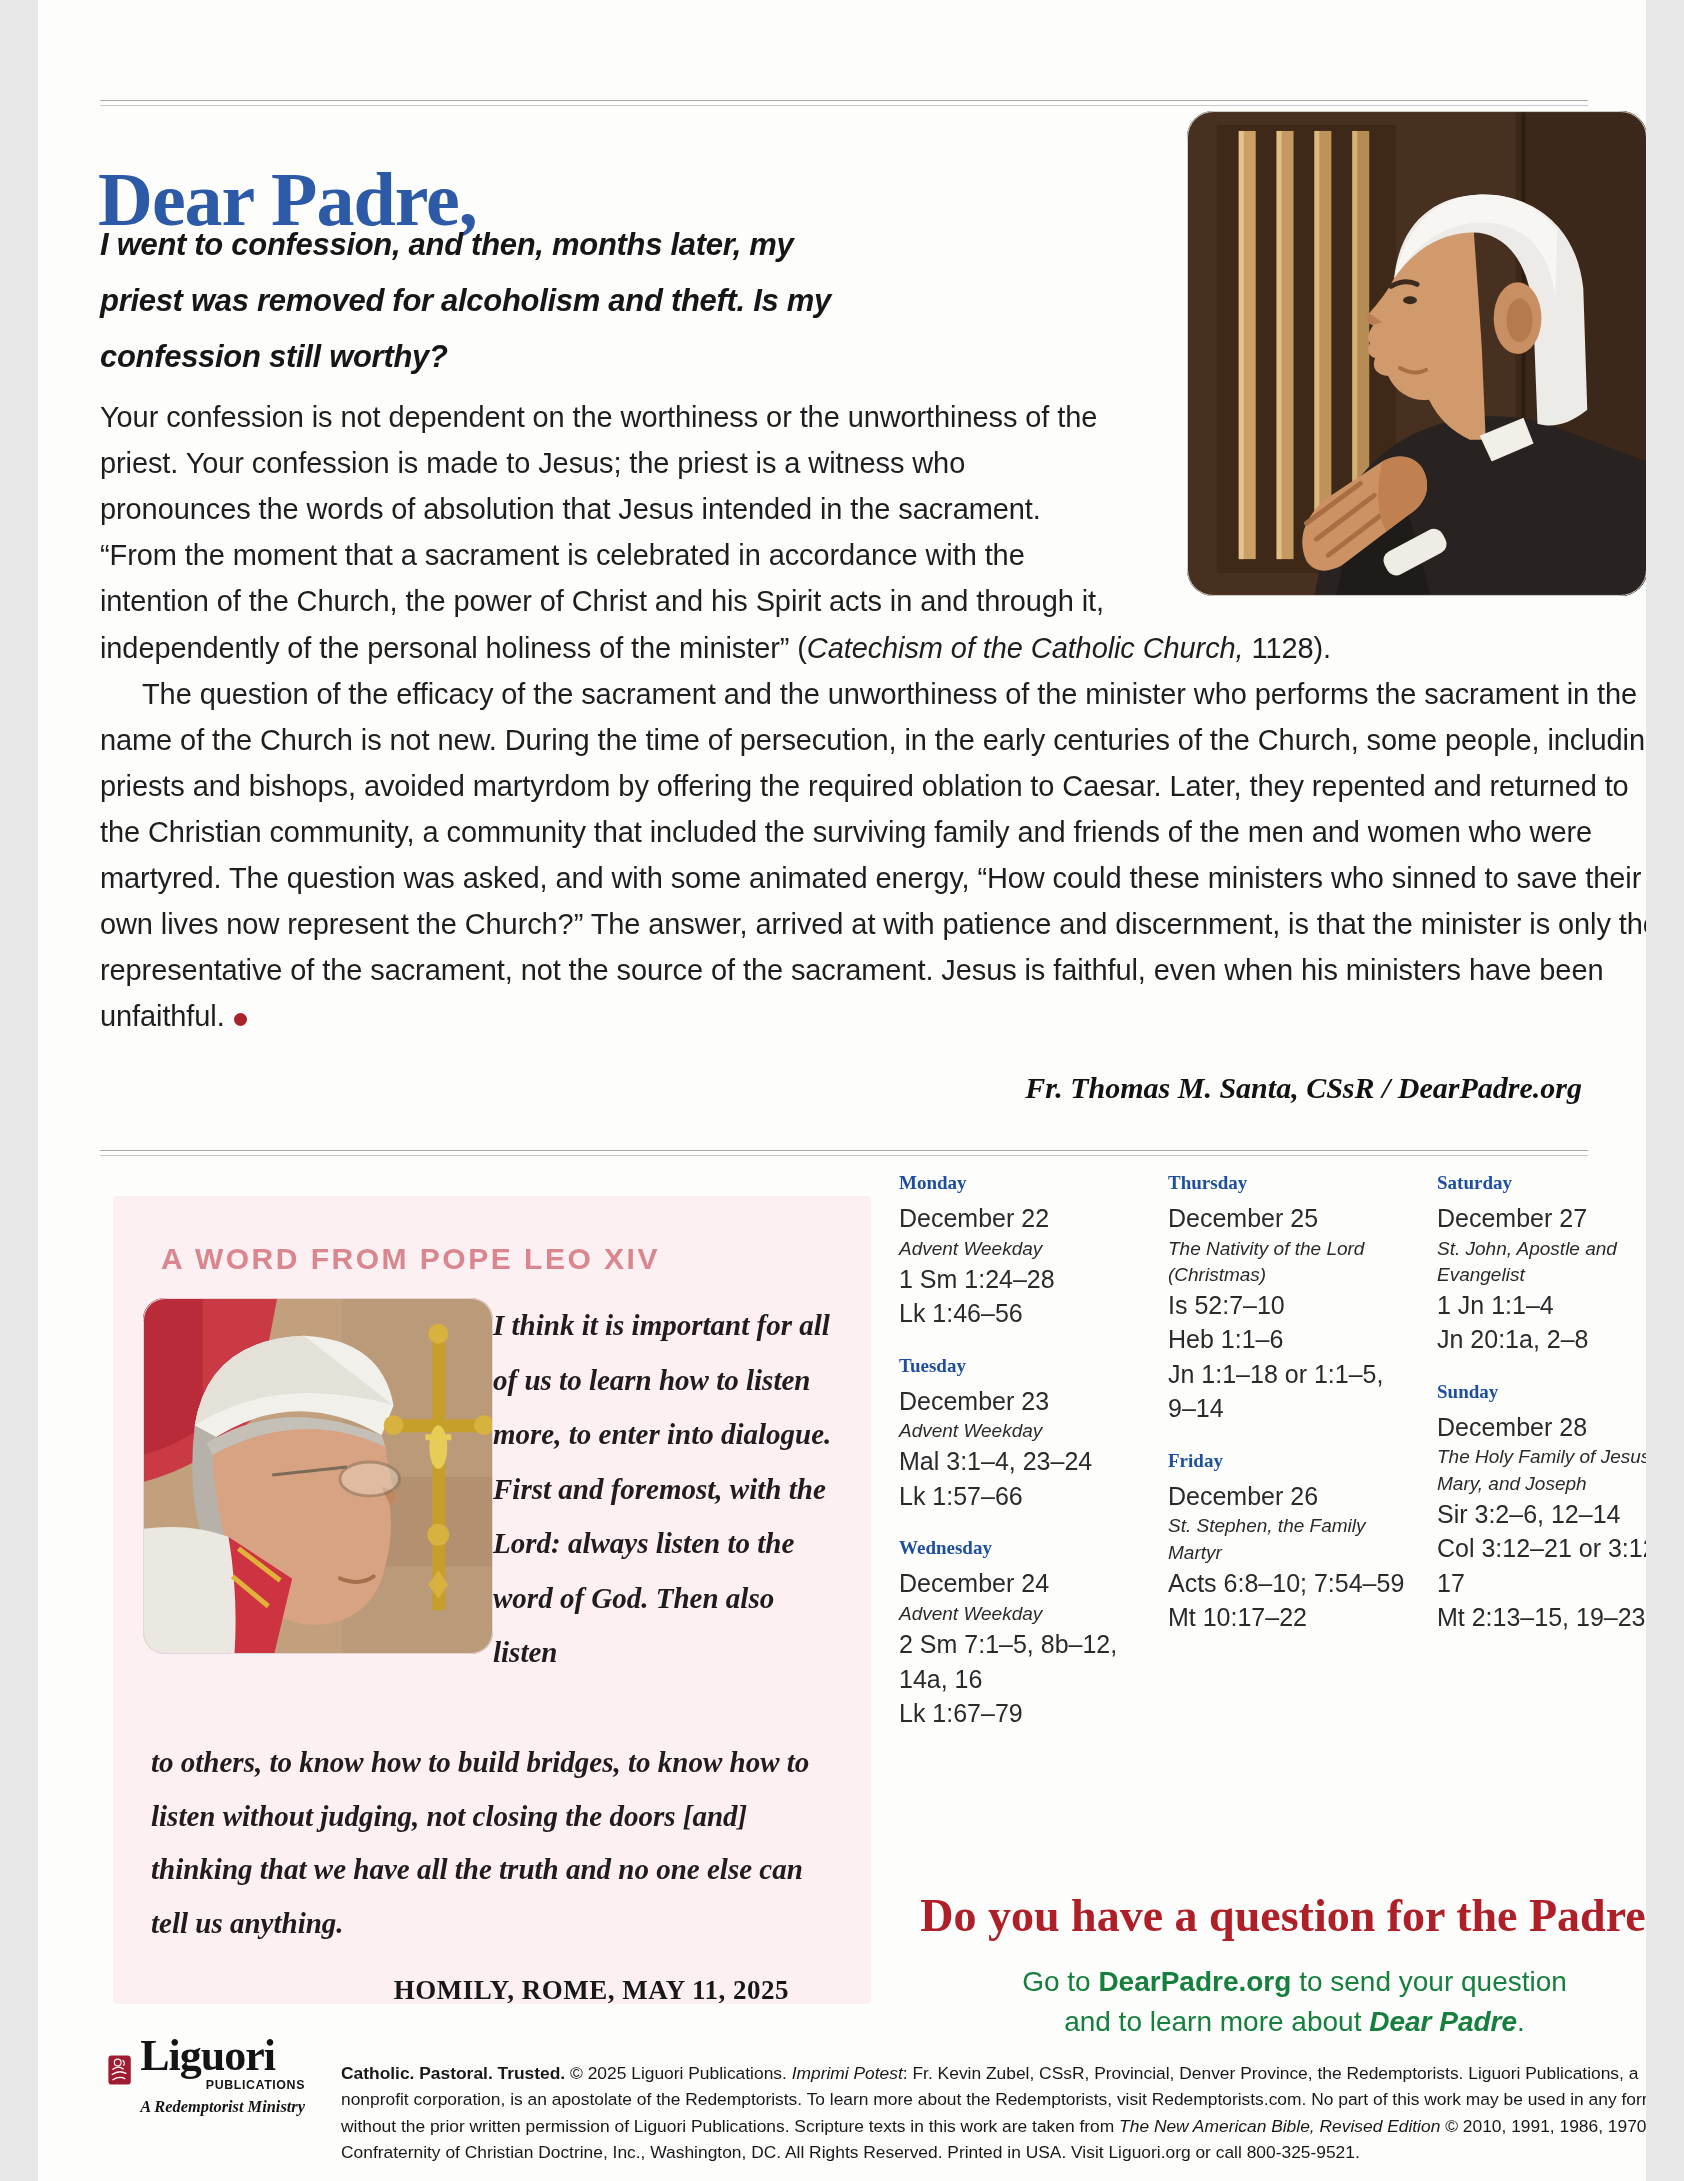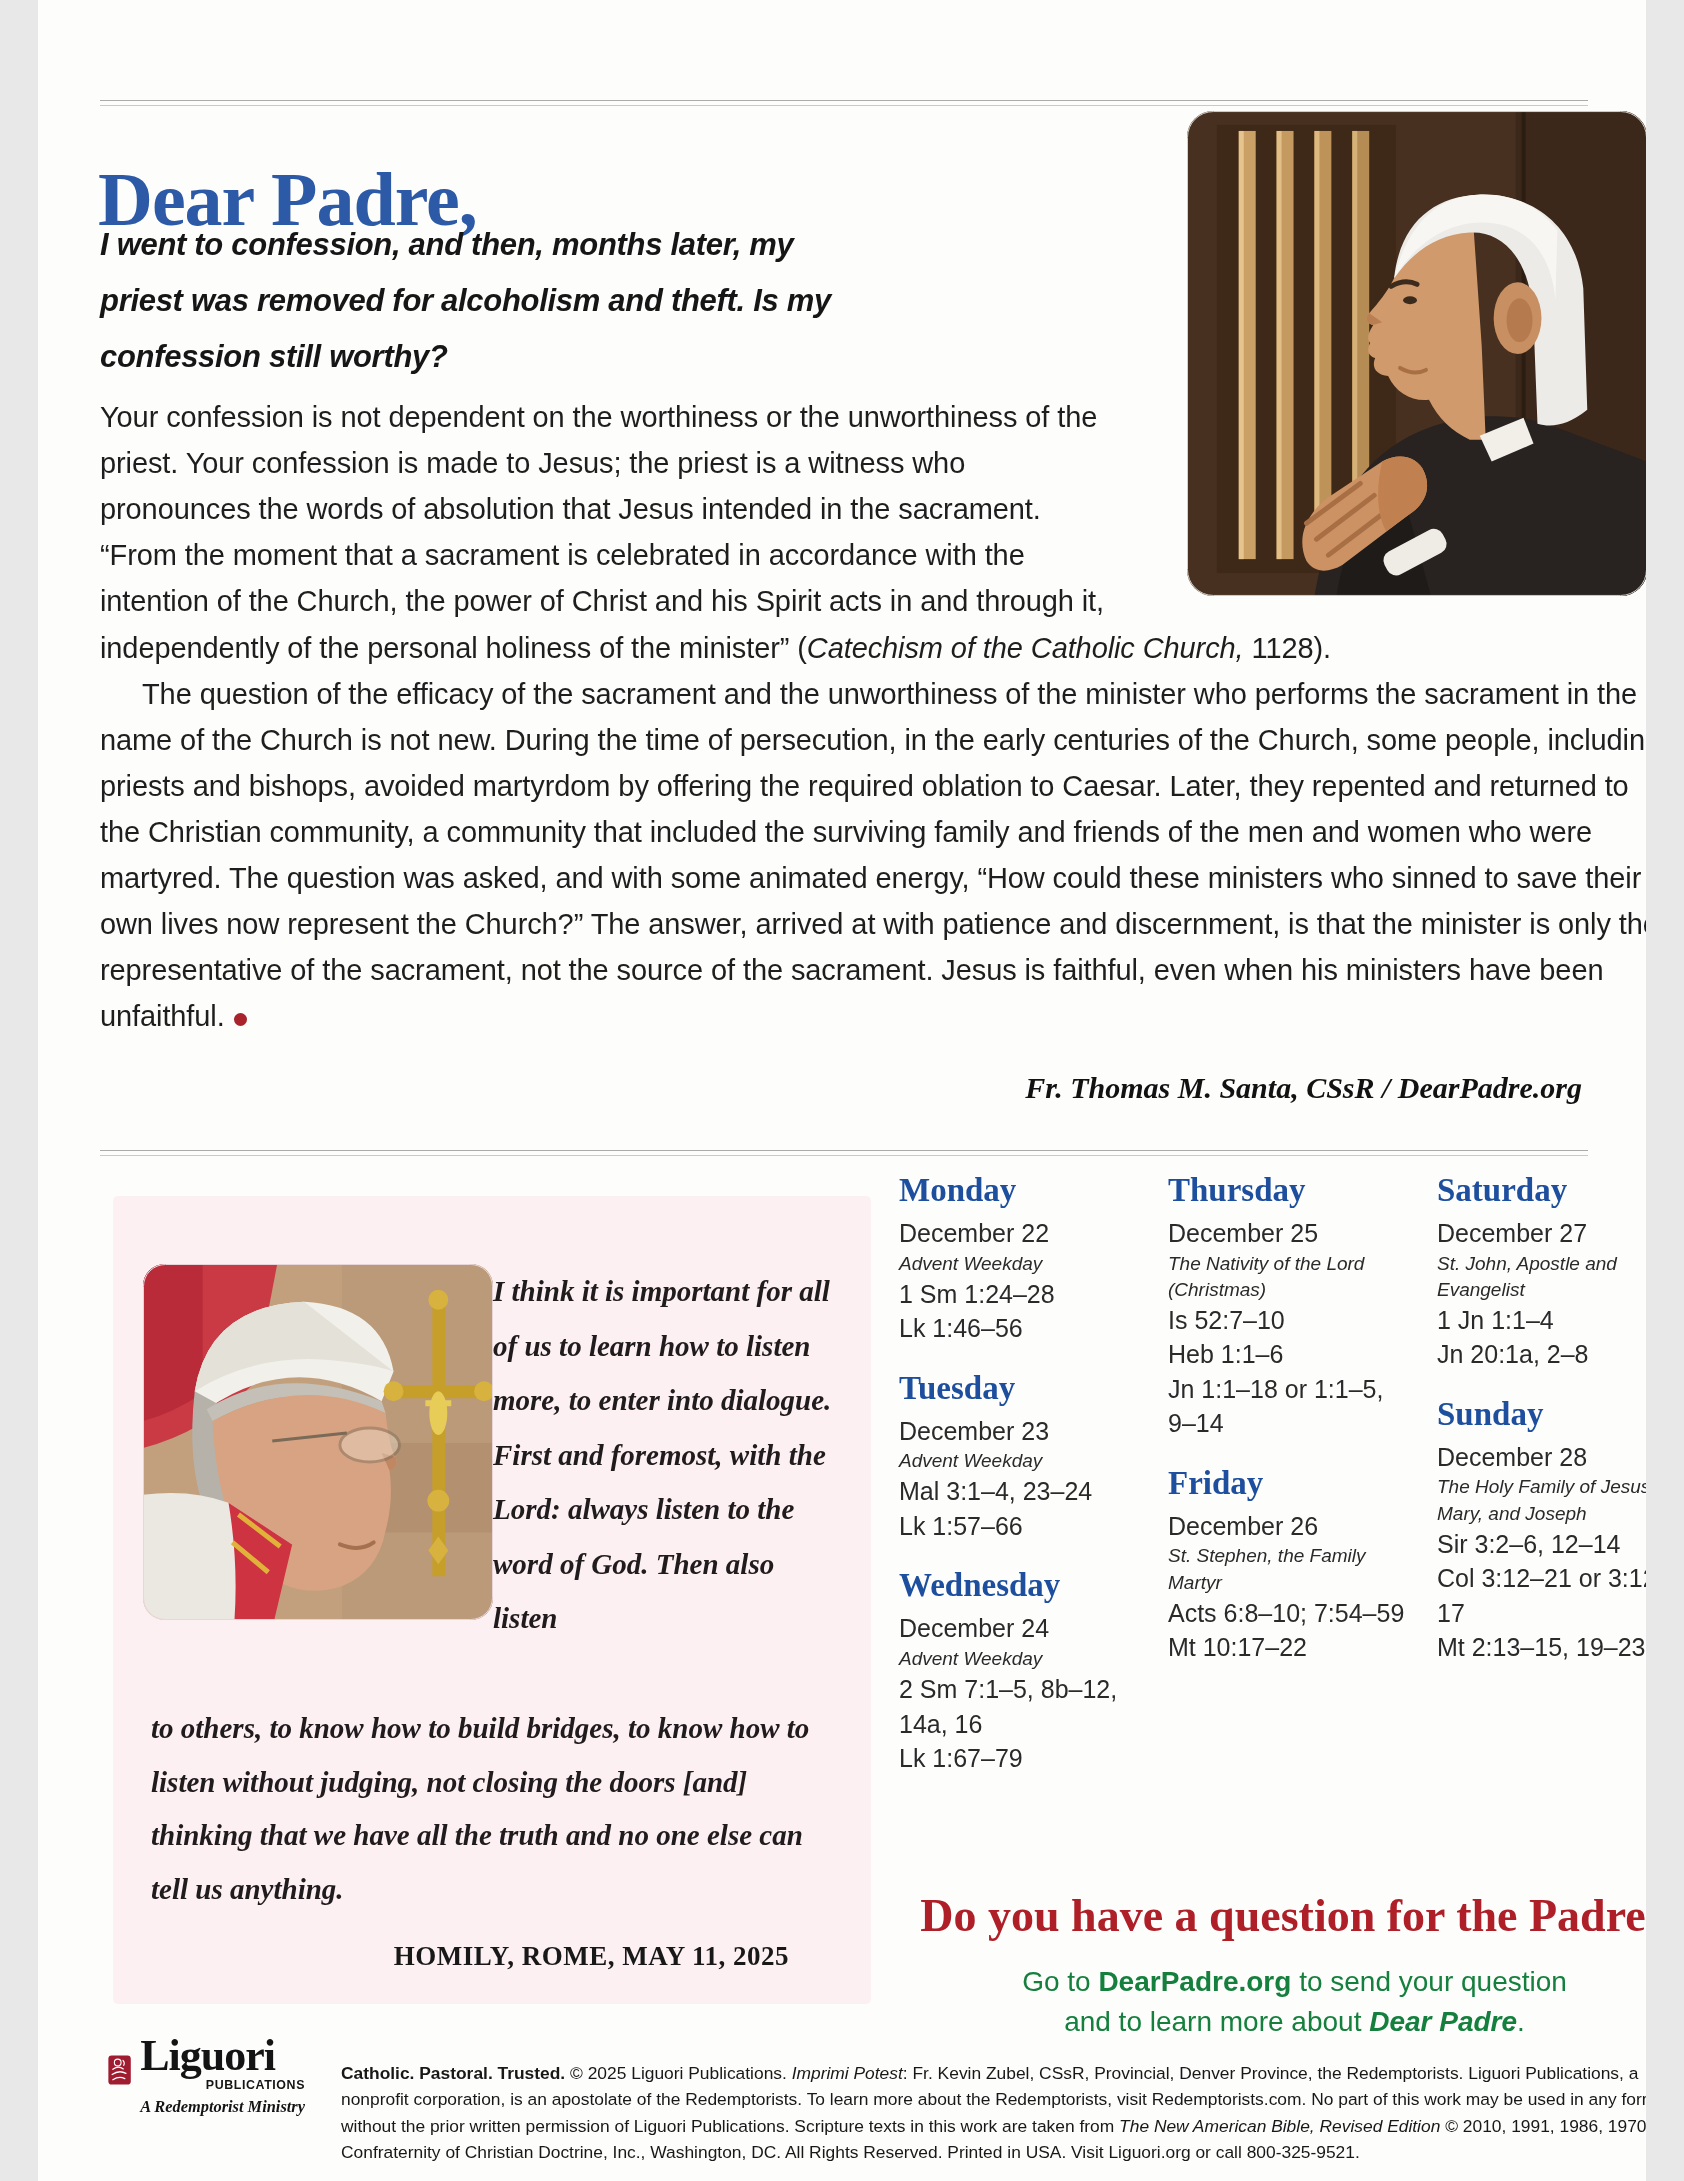--- a/index.html
+++ b/index.html
@@ -48,21 +48,21 @@
   .q1{margin:0;padding-left:22px;line-height:1.88;}
   .q2{clear:left;margin:10px 0 0 8px;line-height:1.85;}
   .homily{text-align:right;margin:24px 46px 0 0;
           font-family:"Liberation Serif",serif;font-weight:bold;font-size:27px;
           letter-spacing:0.5px;color:#181818;}
 
   
   .calendar{position:absolute;left:861px;top:1172px;width:796px;display:flex;gap:20px;}
   .cal-col{width:249px;flex:none;}
   .day-block{margin-bottom:24px;}
-  .day-name{font-family:"Liberation Serif",serif;font-weight:bold;font-size:33px;
+  .day-name{font-family:"Liberation Serif",serif;font-weight:bold;font-size:19px;
             color:#1d4f9e;margin-bottom:7px;}
   .day-date,.day-reading{font-size:25px;color:#2a2a2a;line-height:1.38;}
   .day-feast{font-size:19px;font-style:italic;color:#2a2a2a;line-height:1.38;}
 
   
   .cta{position:absolute;left:861px;top:1889px;width:791px;text-align:center;}
   .cta-heading{font-family:"Liberation Serif",serif;font-weight:bold;font-size:46px;
                color:#ae1f27;margin:0;}
   .cta-line{font-size:28px;color:#15803d;margin-top:20px;line-height:1.42;}
   .cta-line b{font-weight:bold;}
@@ -152,20 +152,21 @@
     <div class="img-spacer"></div>
     <p><span>Your confession is not dependent on the worthiness or the unworthiness of the priest. Your confession is made to Jesus; the priest is a witness who pronounces the words of absolution that Jesus intended in the sacrament. “From the moment that a sacrament is celebrated in accordance with the intention of the Church, the power of Christ and his Spirit acts in and through it, independently of the personal holiness of the minister” (</span><span class="cite">Catechism of the Catholic Church,</span><span> 1128).</span></p>
     <p class="p2"><span>The question of the efficacy of the sacrament and the unworthiness of the minister who performs the sacrament in the name of the Church is not new. During the time of persecution, in the early centuries of the Church, some people, including priests and bishops, avoided martyrdom by offering the required oblation to Caesar. Later, they repented and returned to the Christian community, a community that included the surviving family and friends of the men and women who were martyred. The question was asked, and with some animated energy, “How could these ministers who sinned to save their own lives now represent the Church?” The answer, arrived at with patience and discernment, is that the minister is only the representative of the sacrament, not the source of the sacrament. Jesus is faithful, even when his ministers have been unfaithful.</span><span class="end-dot"></span></p>
   </div>
 
   <div class="attribution">Fr. Thomas M. Santa, CSsR / DearPadre.org</div>
 
   <div class="rule rule-mid"></div>
 
   <div class="pope-box">
+    <div class="pope-box-title">A WORD FROM POPE LEO XIV</div>
     <div class="pope-content">
       <div class="pope-photo-wrap">
         <svg width="350" height="356" viewBox="0 0 352 358">
           <defs>
               <clipPath id="pp-clip">
                 <rect width="352" height="358" rx="22"></rect>
               </clipPath>
             </defs>
           <g clip-path="url(#pp-clip)">
             <rect width="352" height="358" fill="#c2a07e"></rect>

